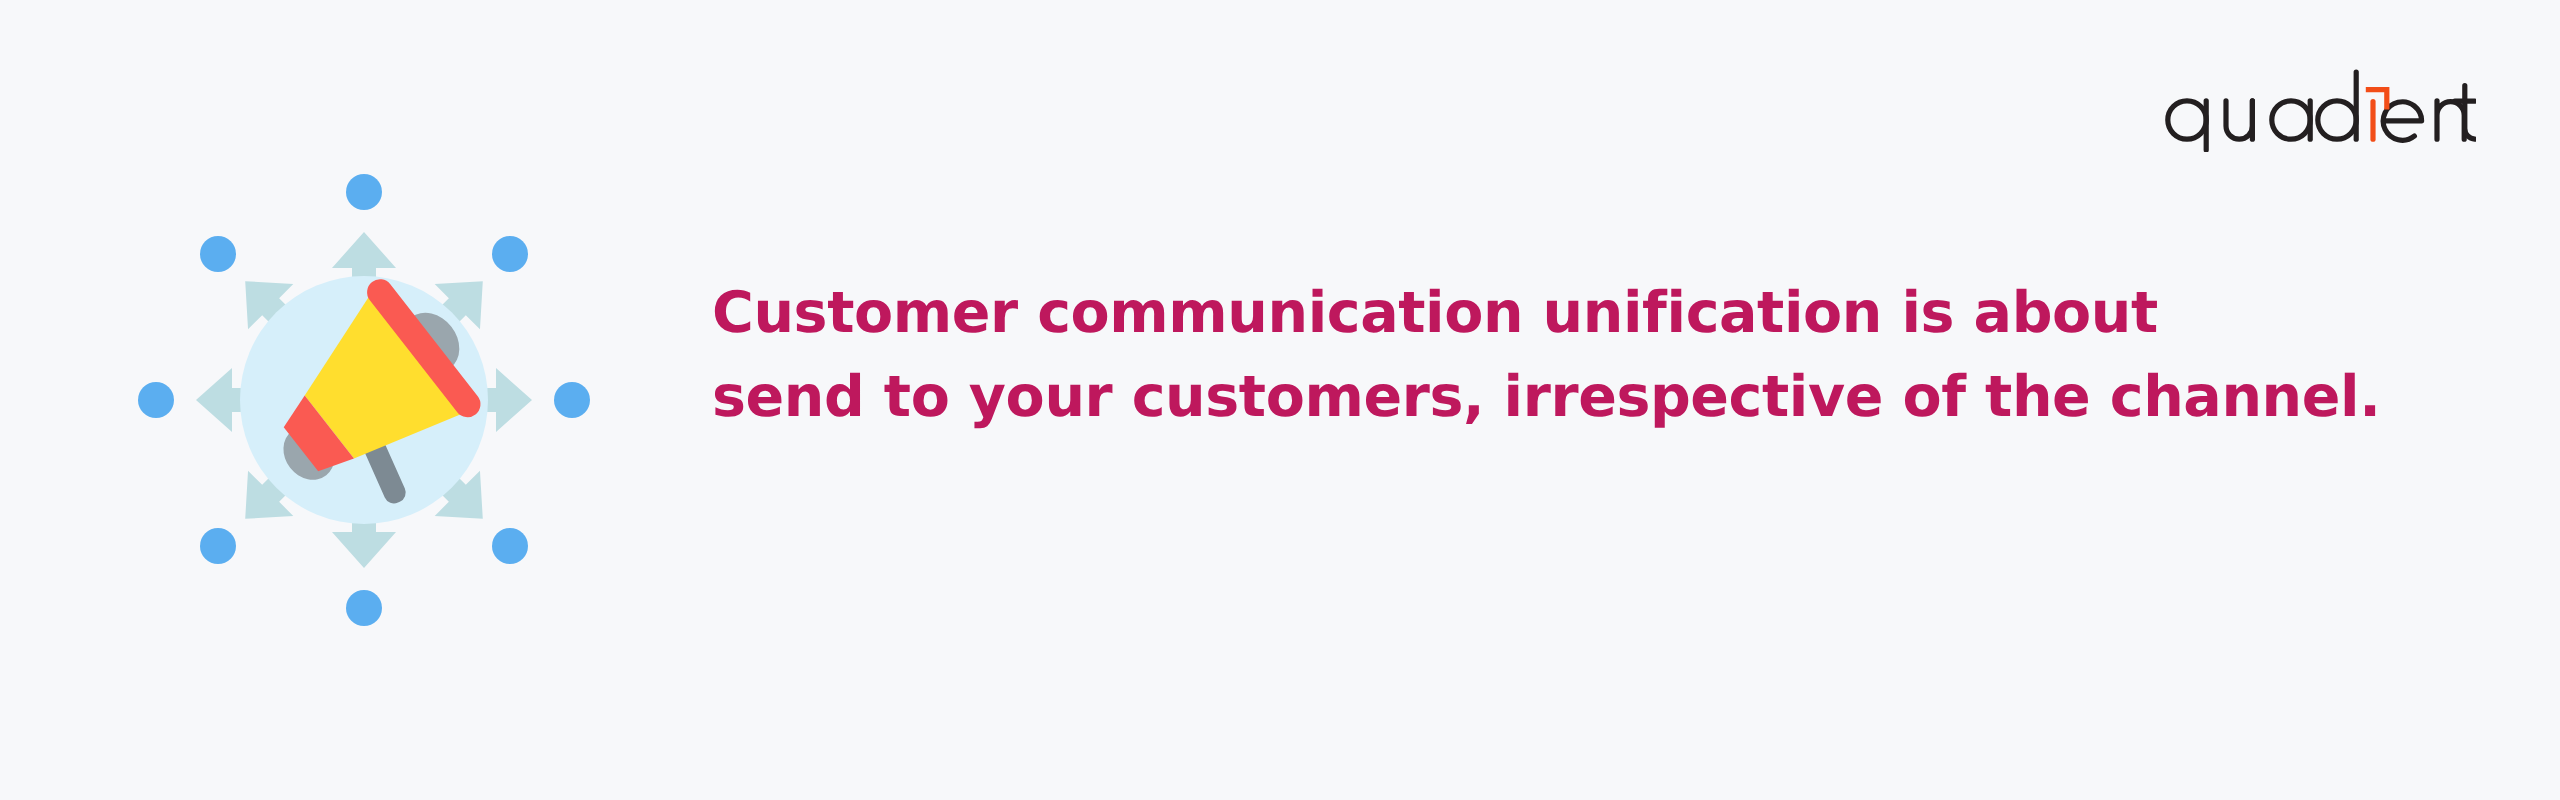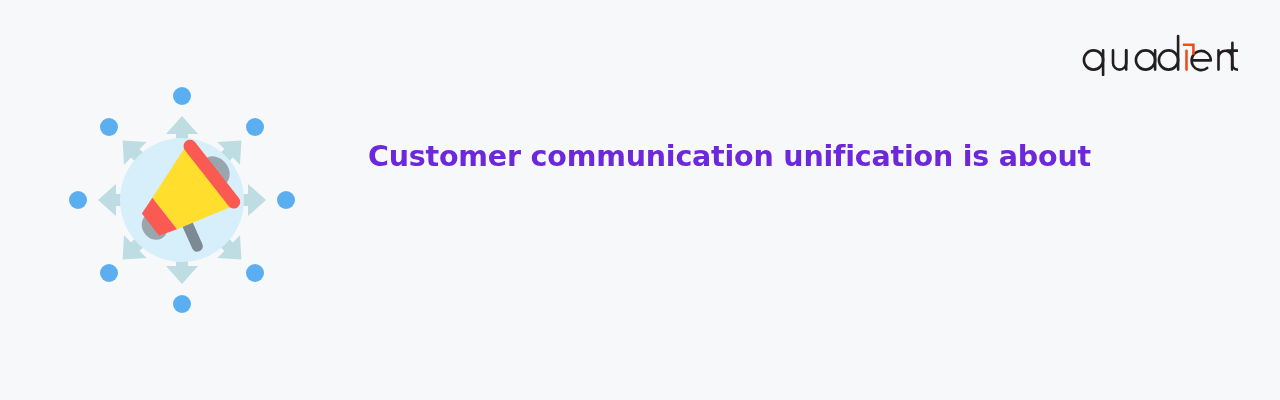--- a/index.html
+++ b/index.html
@@ -42,29 +42,29 @@
     left: 57px;
     top: 75px;
     width: 250px;
     height: 250px;
   }
   .illustration svg { display: block; }
 
   
   .headline {
     position: absolute;
-    left: 368px;
+    left: 356px;
     top: 136px;
     width: 860px;
     font-family: "DejaVu Sans", "Liberation Sans", sans-serif;
     font-weight: bold;
     font-size: 28.5px;
     line-height: 42px;
     letter-spacing: -0.2px;
-    color: #6d28d9;
+    color: #be185d;
   }
   .headline-line { display: block; white-space: nowrap; }
 </style>
 </head>
 <body>
 
 <div class="banner">
 
   <div class="logo">
     <svg class="logo-svg" width="158" height="46" viewBox="0 0 158 46">
@@ -165,15 +165,16 @@
 
         <path d="M-40 -14 L-22 -20 L-22 20 L-40 14 Z" fill="#fa5a52"></path>
 
         <rect x="33" y="-44" width="13" height="84" rx="6.5" fill="#fa5a52"></rect>
       </g>
     </svg>
   </div>
 
   <h1 class="headline">
     <span class="headline-line">Customer communication unification is about</span>
+    <span class="headline-line">send to your customers, irrespective of the channel.</span>
   </h1>
 
 </div>
 
 </body></html>

